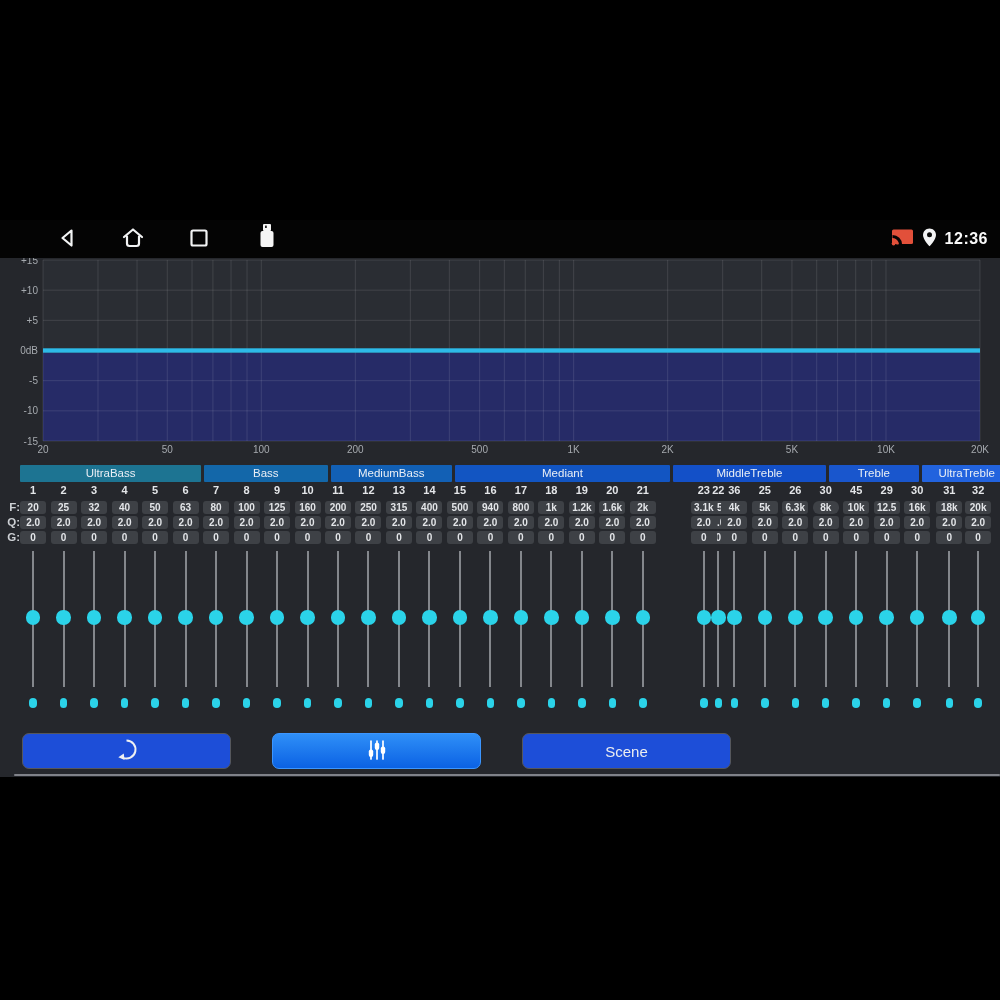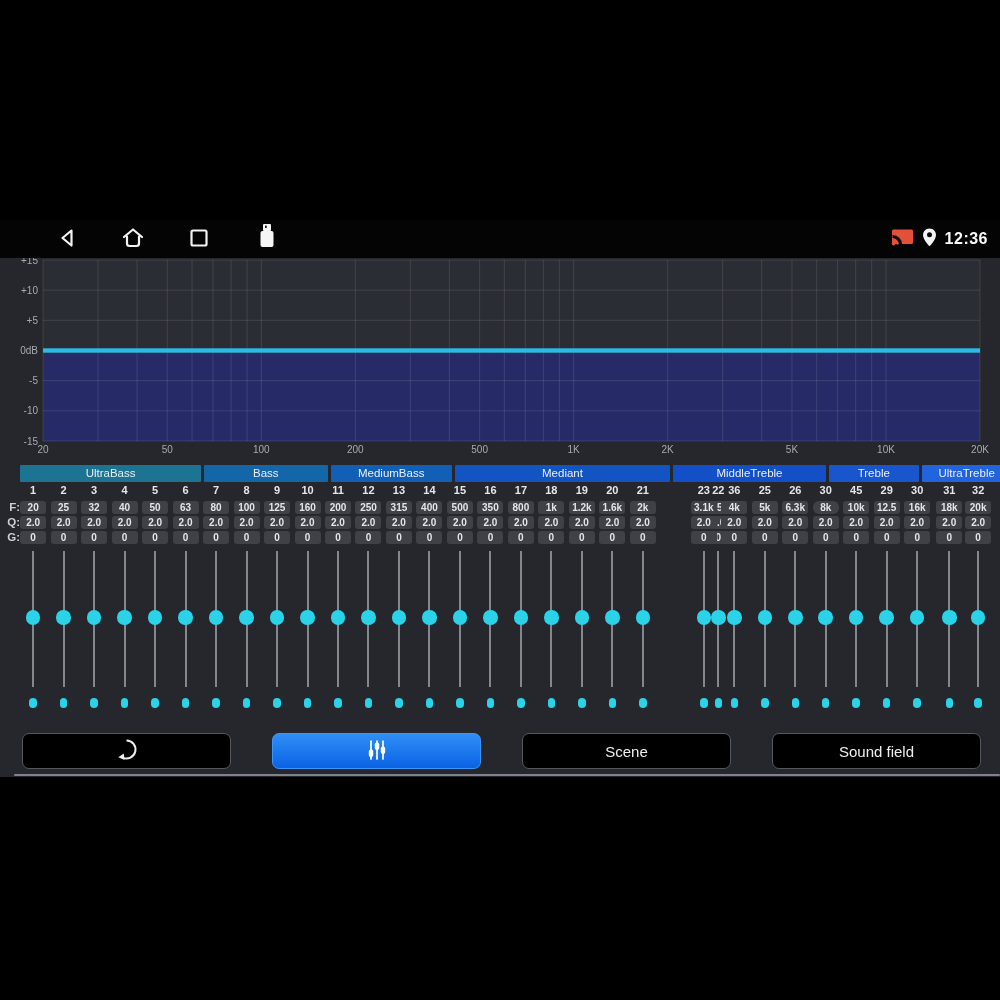--- a/index.html
+++ b/index.html
@@ -31,21 +31,21 @@
           font-size:11px;font-weight:700;color:#e4e6e9;}
   .chip{position:absolute;left:2.25px;width:26px;height:13px;border-radius:3px;background:#3e4146;
         color:#e3e5e8;font-size:10px;font-weight:700;line-height:13.5px;text-align:center;}
   .track{position:absolute;left:14.25px;top:68px;width:2px;height:136px;background:#84878c;}
   .knob{position:absolute;left:8px;top:127px;width:14.5px;height:14.5px;border-radius:50%;background:#2bd3e9;}
   .dot{position:absolute;left:11.5px;top:215px;width:7.5px;height:9.5px;border-radius:5px;background:#2bd3e9;}
 
   
   .btn{position:absolute;top:475px;width:209px;height:36px;border-radius:7px;box-sizing:border-box;
        display:flex;align-items:center;justify-content:center;color:#eceef0;font-size:15px;cursor:pointer;}
-  .btn.dark{background:#000000;border:1px solid #55575c;}
+  .btn.dark{background:#1d4ed8;border:1px solid #55575c;}
   .btn.blue{background:linear-gradient(180deg,#2f8ff7 0%,#0b62e4 100%);border:1px solid #3c96ff;}
 
   .bottom-edge{position:absolute;left:14px;top:516px;width:986px;height:2px;background:#90939a;
                opacity:.85;border-radius:2px;}
 </style>
 </head>
 <body>
 
 <div class="screen">
 
@@ -305,21 +305,21 @@
           <div class="ch-num">15</div>
           <div class="chip" style="top: 18px;">500</div>
           <div class="chip" style="top: 33px;">2.0</div>
           <div class="chip" style="top: 48px;">0</div>
           <div class="track"></div>
           <div class="knob"></div>
           <div class="dot"></div>
         </div>
         <div class="ch" style="left: 475.16px;">
           <div class="ch-num">16</div>
-          <div class="chip" style="top: 18px;">350</div>
+          <div class="chip" style="top: 18px;">940</div>
           <div class="chip" style="top: 33px;">2.0</div>
           <div class="chip" style="top: 48px;">0</div>
           <div class="track"></div>
           <div class="knob"></div>
           <div class="dot"></div>
         </div>
         <div class="ch" style="left: 505.644px;">
           <div class="ch-num">17</div>
           <div class="chip" style="top: 18px;">800</div>
           <div class="chip" style="top: 33px;">2.0</div>
@@ -483,19 +483,16 @@
           </g>
           <rect x="4.8" y="11.5" width="4.4" height="7.5" rx="2" fill="#ffffff"></rect>
           <rect x="10.8" y="4.5" width="4.4" height="7.5" rx="2" fill="#ffffff"></rect>
           <rect x="16.8" y="8.5" width="4.4" height="7.5" rx="2" fill="#ffffff"></rect>
         </svg>
       </span>
     </div>
     <div class="btn dark" style="left:522px">
       <span>Scene</span>
     </div>
-    <div class="btn dark" style="left:772px">
-      <span>Sound field</span>
-    </div>
 
     <div class="bottom-edge"></div>
   </div>
 </div>
 
 </body></html>

